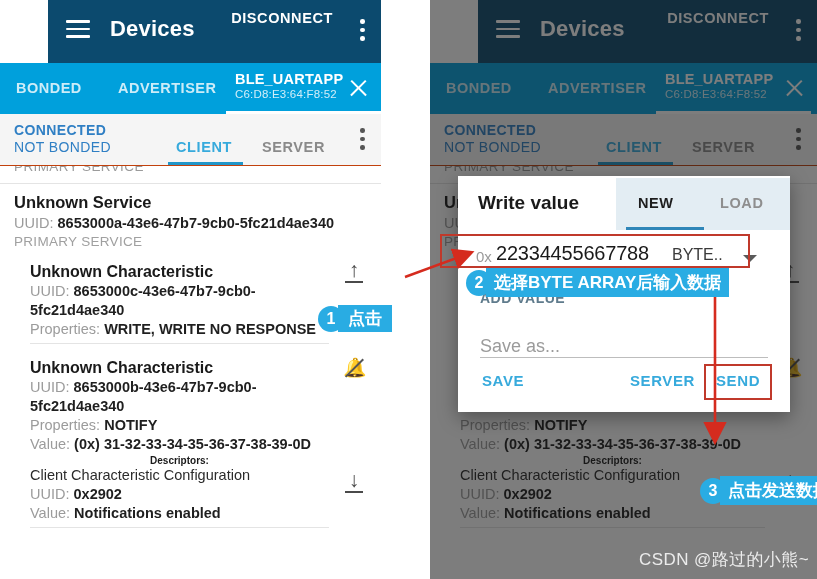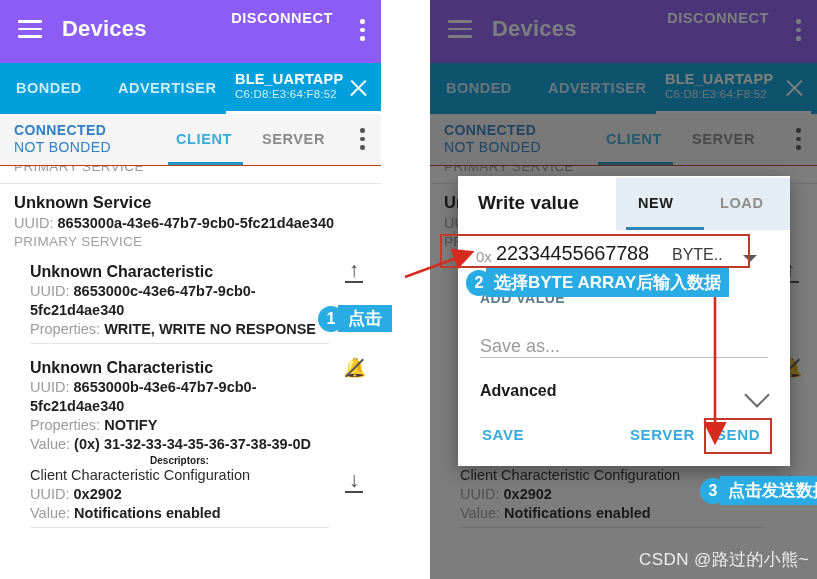--- a/index.html
+++ b/index.html
@@ -35,21 +35,22 @@
     position: absolute;
     left: 381px; top: 0;
     width: 49px; height: 579px;
     background: #ffffff;
   }
 
   
   .appbar {
     position: relative;
     height: 63px;
-    background: #8b5cf6;
+    background: #0c4a6e;
+    margin-left: 48px;
   }
   .hamburger {
     position: absolute;
     left: 18px; top: 20px;
     width: 24px; height: 18px;
   }
   .hamburger span {
     display: block;
     height: 2.5px;
     background: #ffffff;
@@ -160,21 +161,21 @@
     letter-spacing: .4px;
   }
   .conn-state .l2 {
     display: block;
     color: #2f7fc4;
     font-size: 14px;
     letter-spacing: .4px;
   }
   .cs-tab {
     position: absolute;
-    top: 17px;
+    top: 25px;
     font-size: 14.5px;
     font-weight: bold;
     letter-spacing: .6px;
     text-align: center;
   }
   .cs-client { left: 176px; color: #37aadc; }
   .cs-server { left: 262px; color: #8a8a8a; }
   .cs-underline {
     position: absolute;
     left: 168px; bottom: 0;
@@ -759,24 +760,20 @@
         <div class="value-caret"></div>
         <div class="value-underline"></div>
       </div>
 
       <div class="add-value">ADD VALUE</div>
 
       <div class="saveas-row">
         <span>Save as...</span>
       </div>
 
-      <div class="adv-row">
-        <span class="adv-label">Advanced</span>
-        <span class="adv-chevron"></span>
-      </div>
 
       <div class="dlg-actions">
         <div class="dlg-btn btn-save">SAVE</div>
         <div class="dlg-btn btn-cancel">SERVER</div>
         <div class="dlg-btn btn-send">SEND</div>
         <div class="redbox-send"></div>
       </div>
 
     </div>
 

